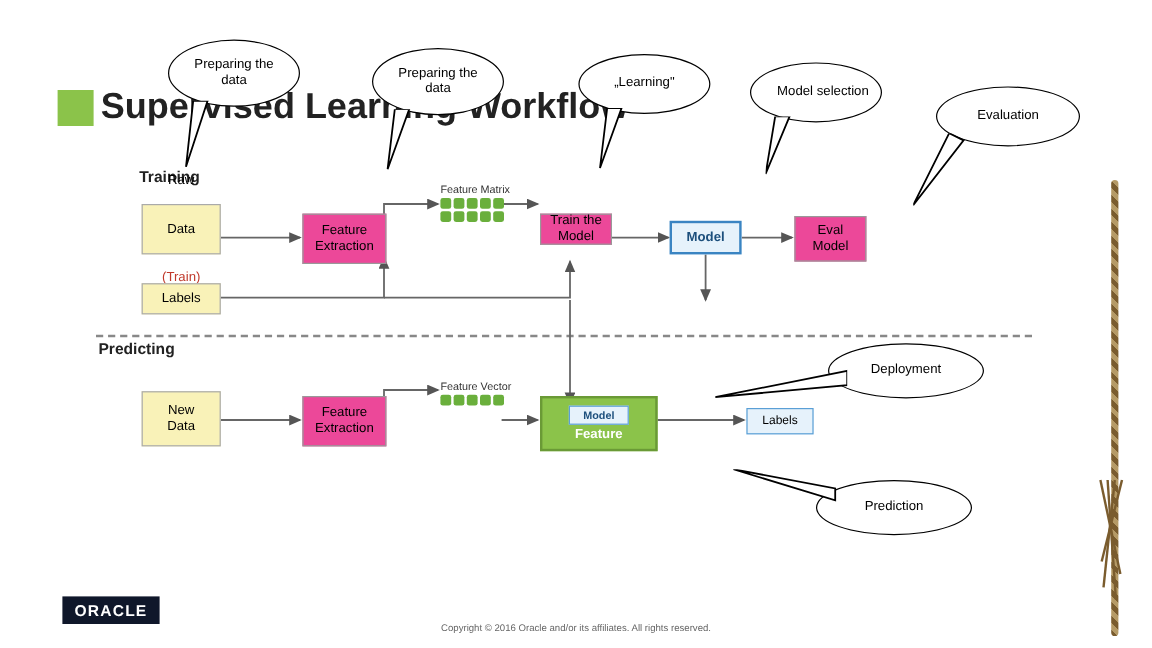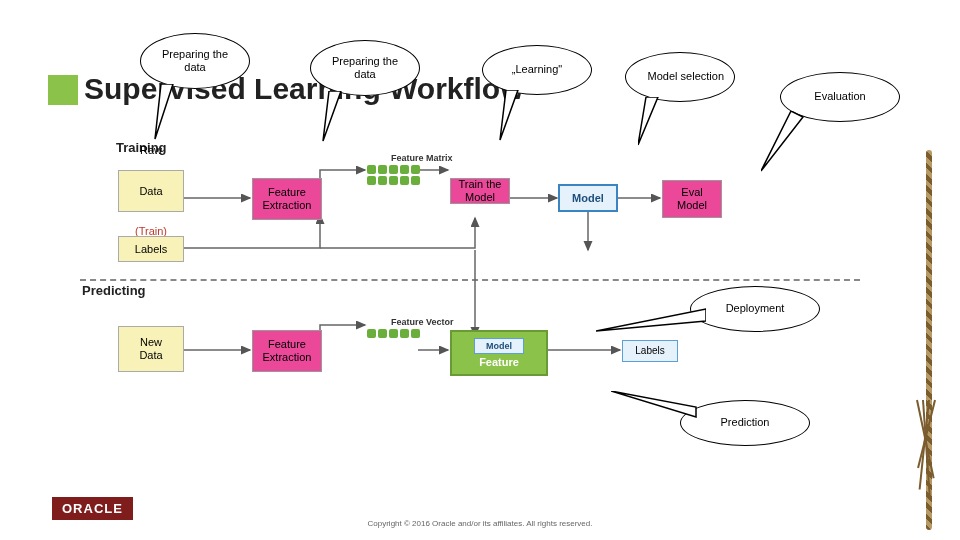--- a/index.html
+++ b/index.html
@@ -52,30 +52,30 @@
   .box-blue   { background: #e6f2fb; border: 2px solid #3a84c2; color: #1c4f7c; font-weight: bold; }
   .box-green  { background: #8bc34a; border: 2px solid #6a9a36; color: #fff; font-weight: bold; }
   .box-label-blue { background: #e6f2fb; border: 1px solid #5a9fd6; font-size: 10px; }
   
   .train-red { color: #c0392b; }
   
   
   .matrix { position: absolute; display: grid; grid-template-columns: repeat(5, 9px); grid-template-rows: repeat(2, 9px); gap: 2px; }
   .matrix.single { grid-template-rows: 9px; }
   .dot { width: 9px; height: 9px; background: #6aaf3c; border-radius: 2px; }
-  .matrix-label { position: absolute; font-size: 9px; font-weight: bold; color: #333; margin-left: 24px; }
+  .matrix-label { position: absolute; font-size: 9px; font-weight: normal; color: #333; }
   
   
   .wires { position: absolute; inset: 0; pointer-events: none; }
   
   
   .divider { position: absolute; left: 80px; right: 100px; border-top: 2px dashed #888; }
   
   
-  .logo { position: absolute; left: 52px; bottom: 20px; background: #7f1d1d; color: #fff; font-weight: bold; letter-spacing: 1px; font-size: 13px; padding: 4px 10px; }
+  .logo { position: absolute; left: 52px; bottom: 20px; background: #0f172a; color: #fff; font-weight: bold; letter-spacing: 1px; font-size: 13px; padding: 4px 10px; }
   
   
   .copy { position: absolute; bottom: 12px; left: 50%; transform: translateX(-50%); font-size: 8px; color: #666; }
   
   
   .rope { position: absolute; right: 22px; top: 150px; width: 18px; height: 380px; }
   .rope::before {
     content: ""; position: absolute; left: 6px; top: 0; width: 6px; height: 100%;
     background: repeating-linear-gradient(45deg, #7a5c2e 0 4px, #b59a66 4px 8px);
     border-radius: 3px;

